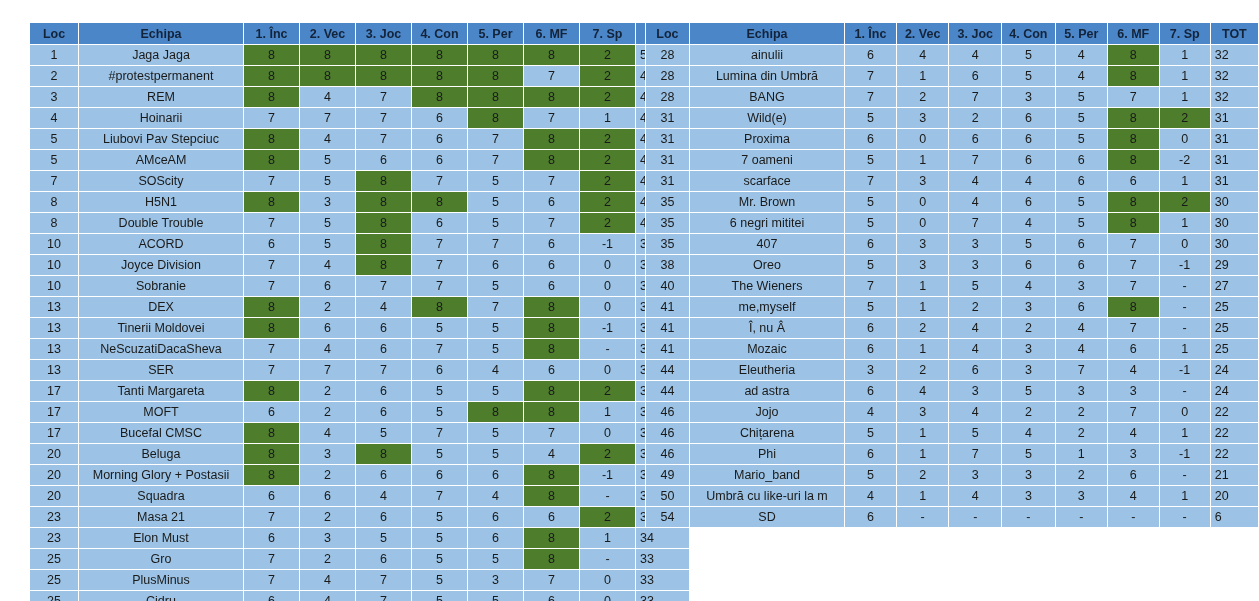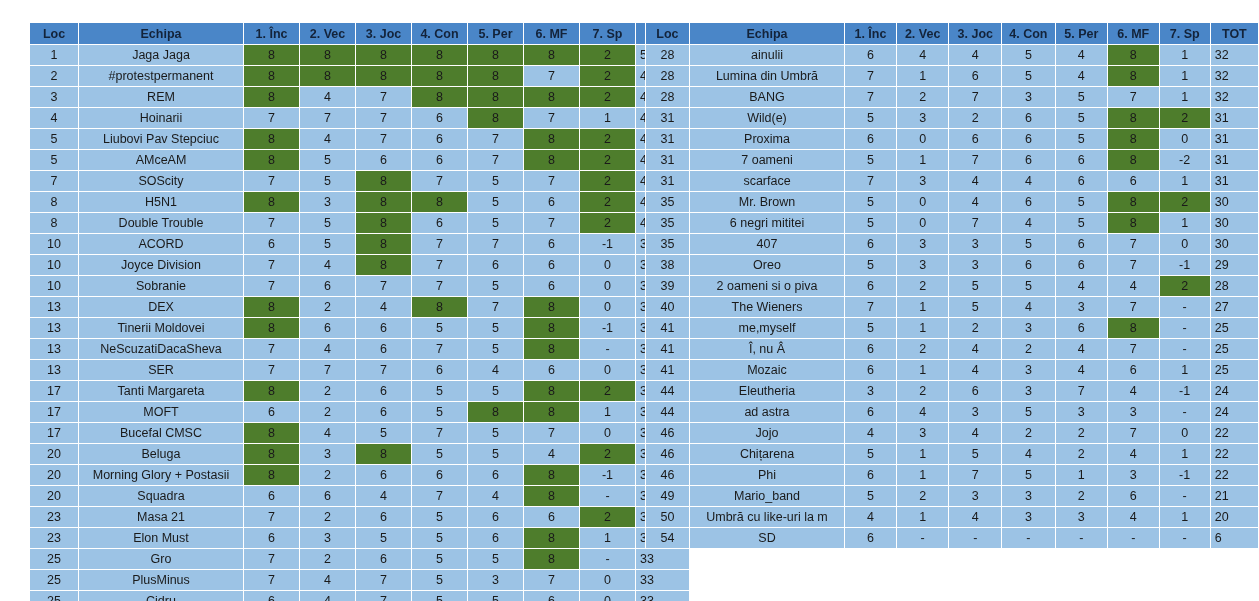--- a/index.html
+++ b/index.html
@@ -563,32 +563,20 @@
             <td class="c-num">5</td>
             <td class="c-num">3</td>
             <td class="c-num">3</td>
             <td class="c-num">6</td>
             <td class="c-num">6</td>
             <td class="c-num">7</td>
             <td class="c-num">-1</td>
             <td class="c-tot">29</td>
           </tr>
           <tr>
-            <td class="c-loc">39</td>
-            <td class="c-team">2 oameni si o piva</td>
-            <td class="c-num">6</td>
-            <td class="c-num">2</td>
-            <td class="c-num">5</td>
-            <td class="c-num">5</td>
-            <td class="c-num">4</td>
-            <td class="c-num">4</td>
-            <td class="c-num hl">2</td>
-            <td class="c-tot">28</td>
-          </tr>
-          <tr>
             <td class="c-loc">40</td>
             <td class="c-team">The Wieners</td>
             <td class="c-num">7</td>
             <td class="c-num">1</td>
             <td class="c-num">5</td>
             <td class="c-num">4</td>
             <td class="c-num">3</td>
             <td class="c-num">7</td>
             <td class="c-num">-</td>
             <td class="c-tot">27</td>

